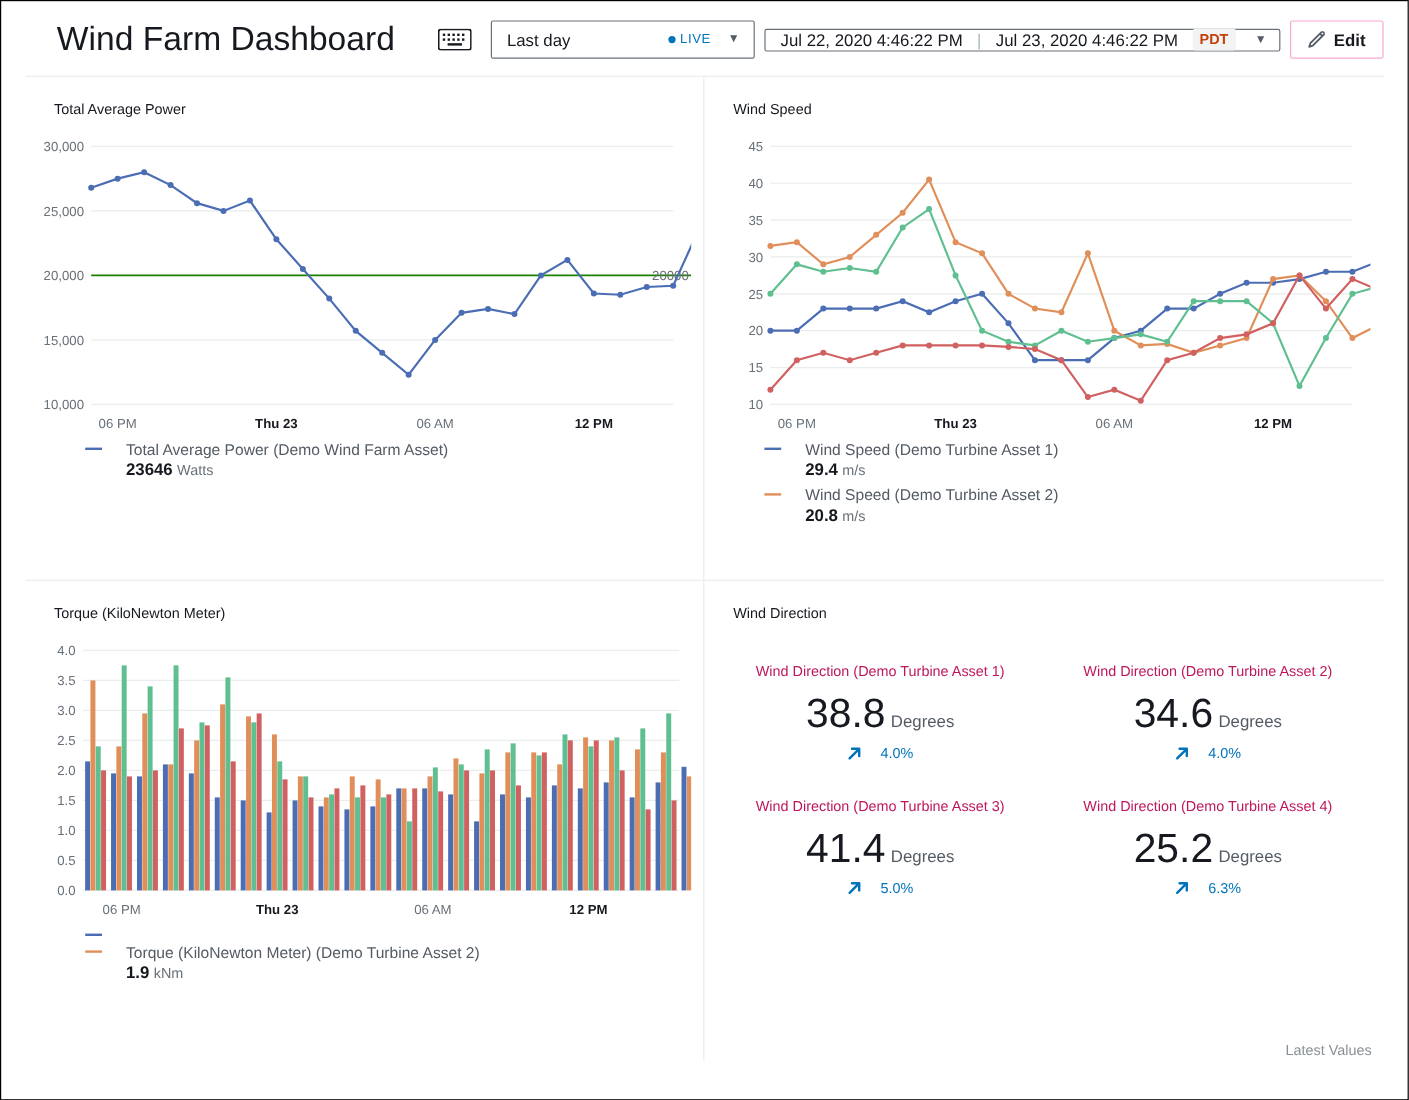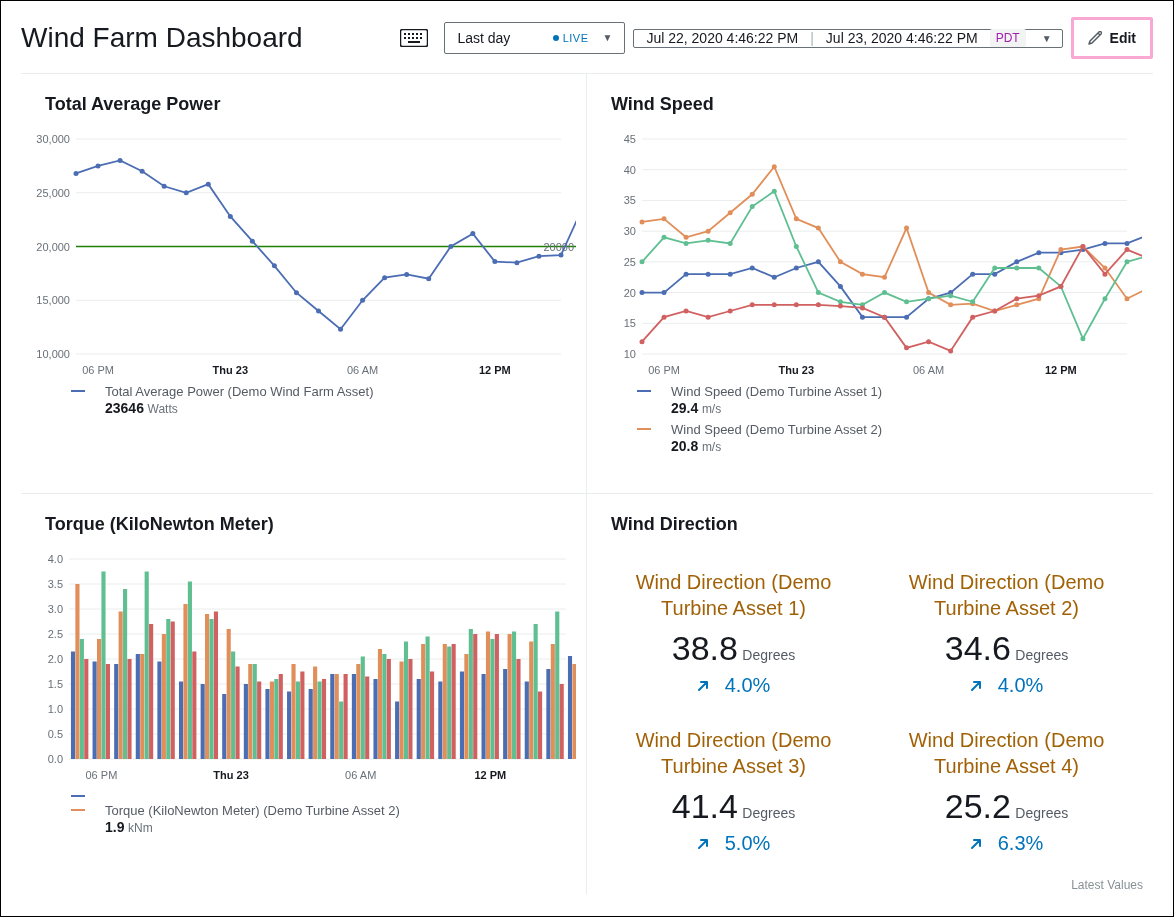--- a/index.html
+++ b/index.html
@@ -1,46 +1,46 @@
 <!DOCTYPE html>
 <html><head>
 <meta charset="utf-8">
 <style>
 * { margin: 0; padding: 0; box-sizing: border-box; }
 body { font-family: "Amazon Ember", "Helvetica Neue", Arial, sans-serif; background: #fff; color: #16191f; width: 1174px; height: 917px; overflow: hidden; border: 1px solid #000; }
 .header { display: flex; align-items: center; padding: 16px 20px 14px 20px; gap: 8px; }
-.title { font-size: 28px; font-weight: 400; flex: 1; color: #16191f;}
+.title { font-size: 28px; font-weight: 400; flex: 1; color: #16191f; text-align: center;}
 .icon-btn { width: 32px; height: 32px; display:flex; align-items:center; justify-content:center; margin-right:6px;}
 .dropdown { background:#fff; border:1px solid #687078; border-radius: 2px; height: 32px; display:flex; align-items:center; padding: 0 8px 0 12px; gap: 8px; font-size: 14px; }
-.range-dd { width: 181px; justify-content: space-between; }
+.range-dd { width: 220px; justify-content: space-between; }
 .live-badge { font-size: 11px; color:#0073bb; display:flex; align-items:center; gap:4px; letter-spacing:0.5px;}
 .live-dot { width:6px; height:6px; background:#0073bb; border-radius:50%;}
 .date-picker { background:#fff; border:1px solid #687078; border-radius:2px; height: 19px; display:flex; align-items:center; padding: 0 6px 0 12px; font-size: 14px; gap: 12px;}
 .date-sep { color:#aab7b8; }
-.tz { background: #f2f3f3; padding: 2px 6px; font-size: 12px; color:#a21caf; border-radius:2px;}
+.tz { background: #f2f3f3; padding: 2px 6px; font-size: 12px; color:#c2410c; border-radius:2px;font-weight:bold;}
 .carets { color:#545b64; font-size:10px; padding: 0 4px;}
-.edit-btn { background:#fff; border:3px solid #f9a8d4; border-radius:2px; height:42px; display:flex; align-items:center; padding: 0 14px; gap: 8px; font-weight:700; font-size:14px;}
+.edit-btn { background:#fff; border:1px solid #f9a8d4; border-radius:2px; height:32px; display:flex; align-items:center; padding: 0 14px; gap: 8px; font-weight:700; font-size:14px;}
 hr.top-hr { border:none; border-top: 1px solid #eaeded; margin: 0 20px;}
 .grid { display:grid; grid-template-columns: 1fr 1fr; grid-template-rows: 420px 400px; gap: 0; padding: 0 20px;}
 .panel { padding: 20px 10px 10px 10px; position:relative; }
 .panel.br { border-right: 1px solid #eaeded; }
 .panel.bb { border-bottom: 1px solid #eaeded; }
-.panel-title { font-size: 18px; font-weight: 700; margin: 0 0 14px 14px; color:#16191f;}
+.panel-title { font-size: 12px; font-weight: 400; margin: 0 0 14px 14px; color:#16191f;}
 svg.chart { display:block;}
 .legend { font-size: 13px; color:#545b64; margin-left: 40px;}
 .legend-item { display:flex; align-items:flex-start; gap: 20px; margin-bottom: 6px; line-height:1.2;}
 .legend-dash { width:14px; height:2px; margin-top:6px; flex-shrink:0;}
 .legend-text .val { font-weight:700; color:#16191f; font-size:14px;}
 .legend-text .unit { color:#687078; font-size: 12px;}
 .kpi-grid { display:grid; grid-template-columns: 1fr 1fr; gap: 30px 20px; padding: 20px 10px;}
 .kpi { text-align:center;}
-.kpi-name { font-size:20px; color:#a16207; margin-bottom: 8px; line-height:1.3;}
+.kpi-name { font-size:12px; color:#be185d; margin-bottom: 8px; line-height:1.3;}
 .kpi-val { font-size: 34px; font-weight:400; color:#16191f;}
 .kpi-unit { font-size: 14px; color:#545b64;}
-.kpi-trend { font-size: 20px; color:#0073bb; margin-top:6px; display:flex; align-items:center; justify-content:center; gap:16px;}
+.kpi-trend { font-size: 12px; color:#0073bb; margin-top:6px; display:flex; align-items:center; justify-content:center; gap:16px;}
 .latest-values { position:absolute; bottom: 2px; right: 10px; font-size: 12px; color:#879196;}
 .tick-label { font-size: 11px; fill: #687078;}
 .tick-label-bold { font-size: 11px; fill: #16191f; font-weight:700;}
 .grid-line { stroke: #eaeded; stroke-width: 1;}
 </style>
 </head>
 <body>
 
 <div class="header">
   <div class="title">Wind Farm Dashboard</div>

